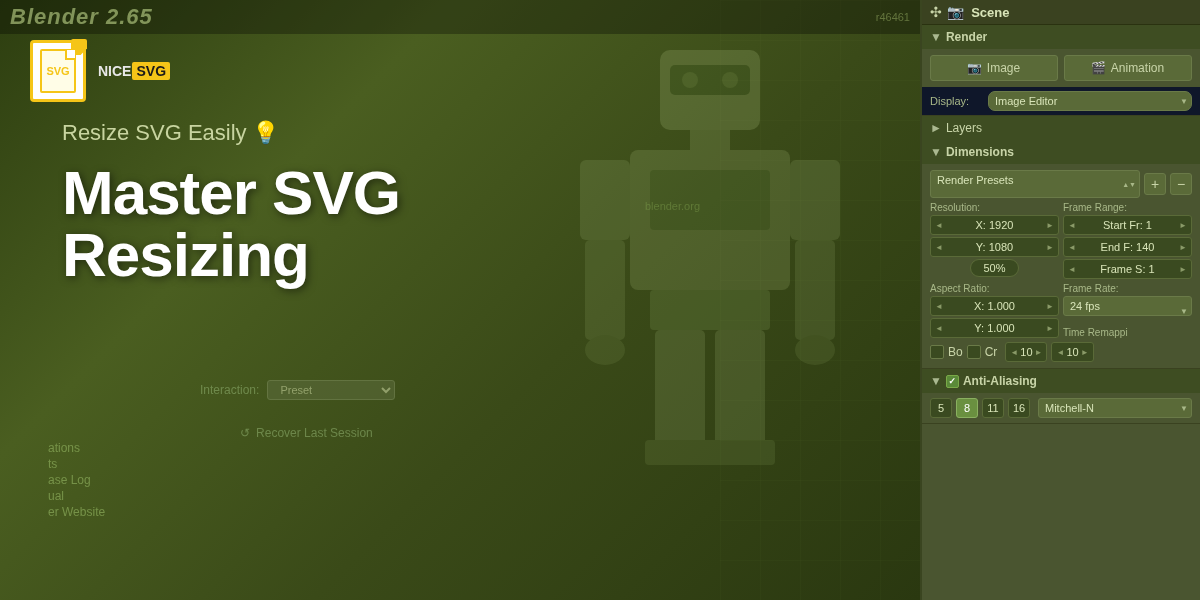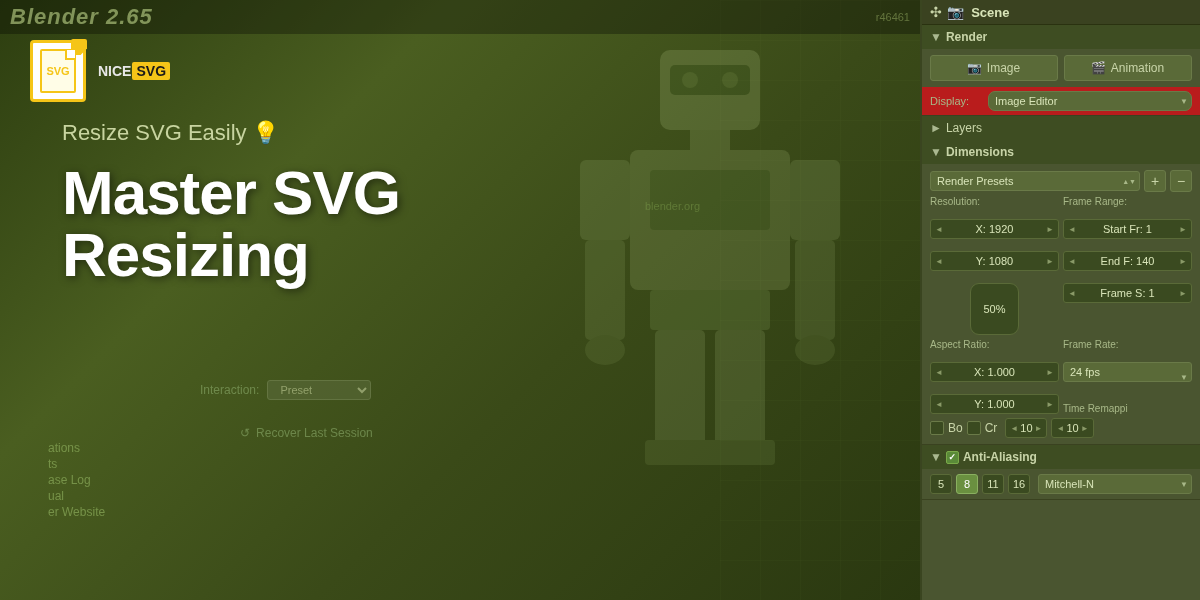--- a/index.html
+++ b/index.html
@@ -202,21 +202,21 @@
       font-size: 12px;
     }
 
     .interaction-select {
       background: #5a6a3a;
       border: 1px solid #7a8a5a;
       color: #c8d4a0;
       font-size: 11px;
       padding: 2px 20px 2px 8px;
       border-radius: 3px;
-      width: 104px;
+      width: 128px;
     }
 
     .recover-session {
       position: absolute;
       bottom: 160px;
       left: 240px;
       color: #8aaa6a;
       font-size: 12px;
       opacity: 0.6;
       display: flex;
@@ -293,21 +293,21 @@
       align-items: center;
       justify-content: center;
       gap: 4px;
     }
 
     .rp-display-row {
       padding: 4px 8px;
       display: flex;
       align-items: center;
       gap: 8px;
-      background: #b91c1c;
+      background: #0f172a;
     }
 
     .rp-display-label {
       color: #a8b888;
       font-size: 11px;
       min-width: 50px;
     }
 
     .rp-select {
       flex: 1;
@@ -385,21 +385,21 @@
       font-size: 7px;
       pointer-events: none;
     }
 
     .rp-presets-select {
       width: 100%;
       background: #5a6a38;
       border: 1px solid #6a7a48;
       color: #d8e4b8;
       font-size: 11px;
-      padding: 3px 24px 3px 6px;
+      padding: 3px 24px 11px 6px;
       border-radius: 3px;
       appearance: none;
     }
 
     .rp-icon-btn {
       width: 22px;
       height: 22px;
       background: #5a6a38;
       border: 1px solid #6a7a48;
       border-radius: 3px;
@@ -414,21 +414,21 @@
 
     .rp-two-cols {
       display: grid;
       grid-template-columns: 1fr 1fr;
       gap: 4px;
     }
 
     .rp-col {
       display: flex;
       flex-direction: column;
-      gap: 12px;
+      gap: 2px;
     }
 
     .rp-col-label {
       color: #a8b888;
       font-size: 10px;
     }
 
     .rp-number-field {
       background: #3a4a20;
       border: 1px solid #5a6a38;
@@ -457,21 +457,21 @@
       display: flex;
       justify-content: center;
     }
 
     .rp-percent-field {
       background: #3a4a20;
       border: 1px solid #5a6a38;
       border-radius: 9px;
       color: #d8e4b8;
       font-size: 11px;
-      padding: 19px 12px;
+      padding: 2px 12px;
       text-align: center;
     }
 
     .rp-fps-select-wrap {
       flex: 1;
       position: relative;
     }
 
     .rp-fps-select-wrap::after {
       content: '▼';

